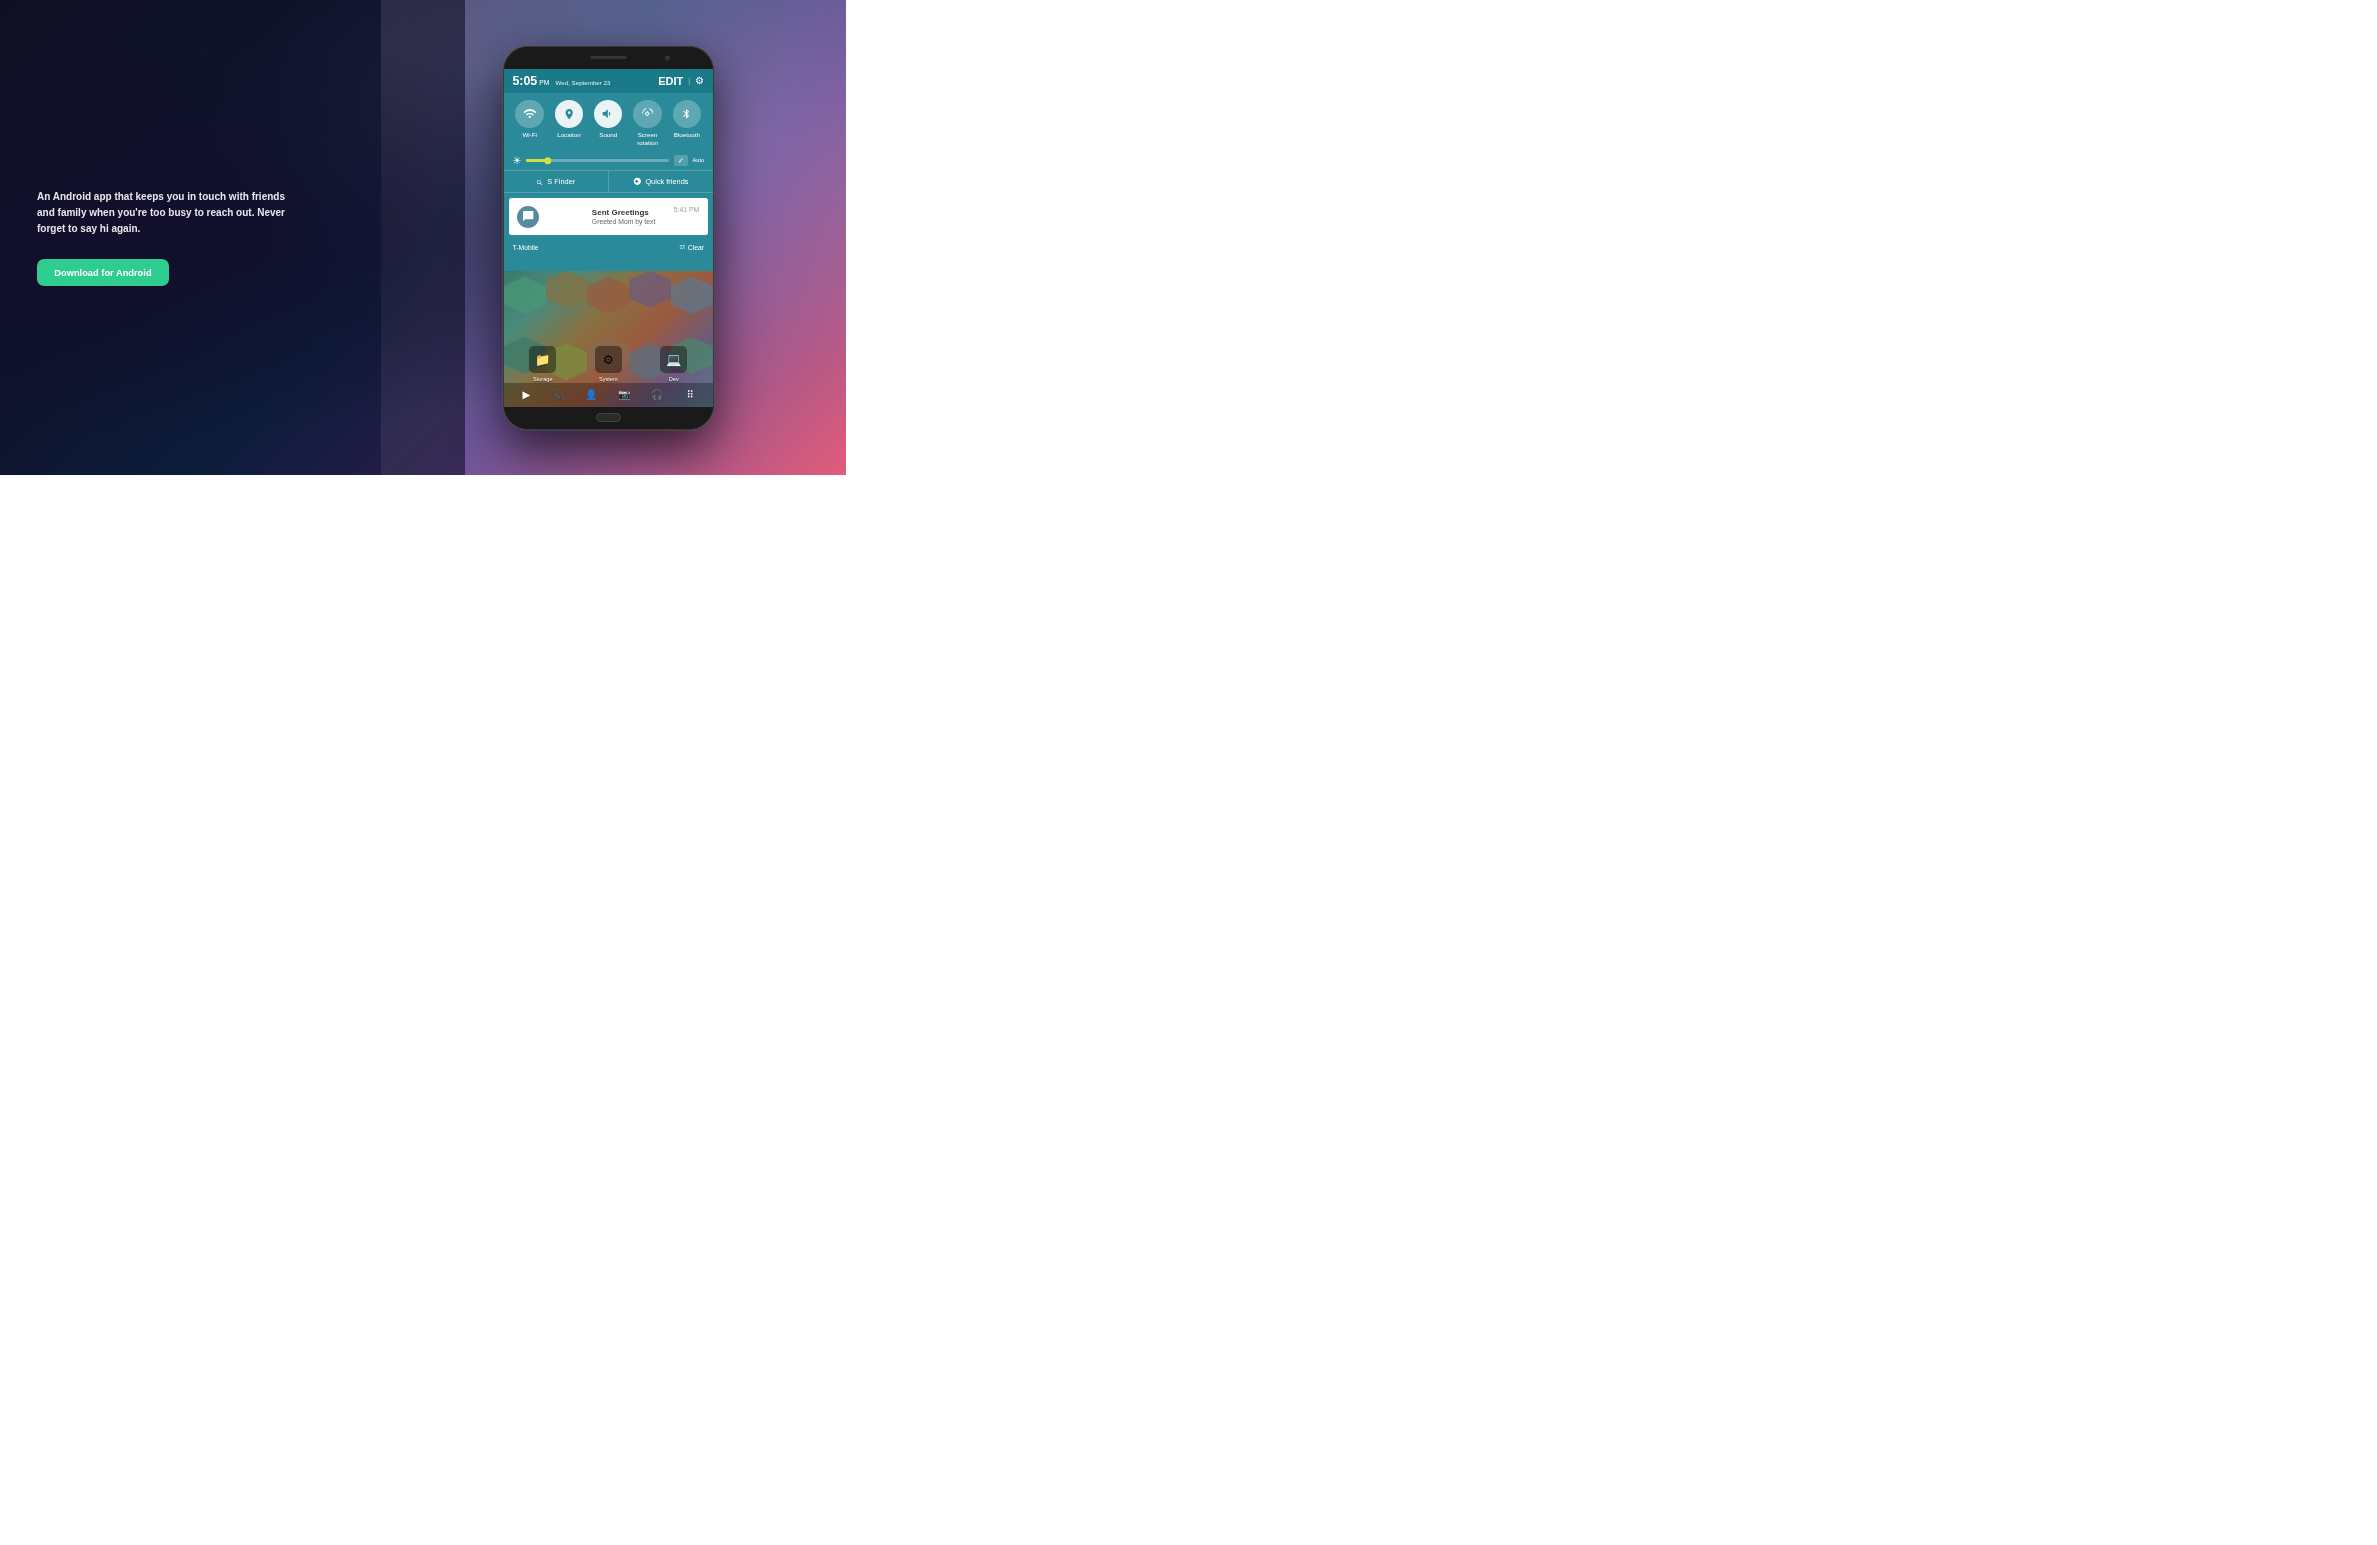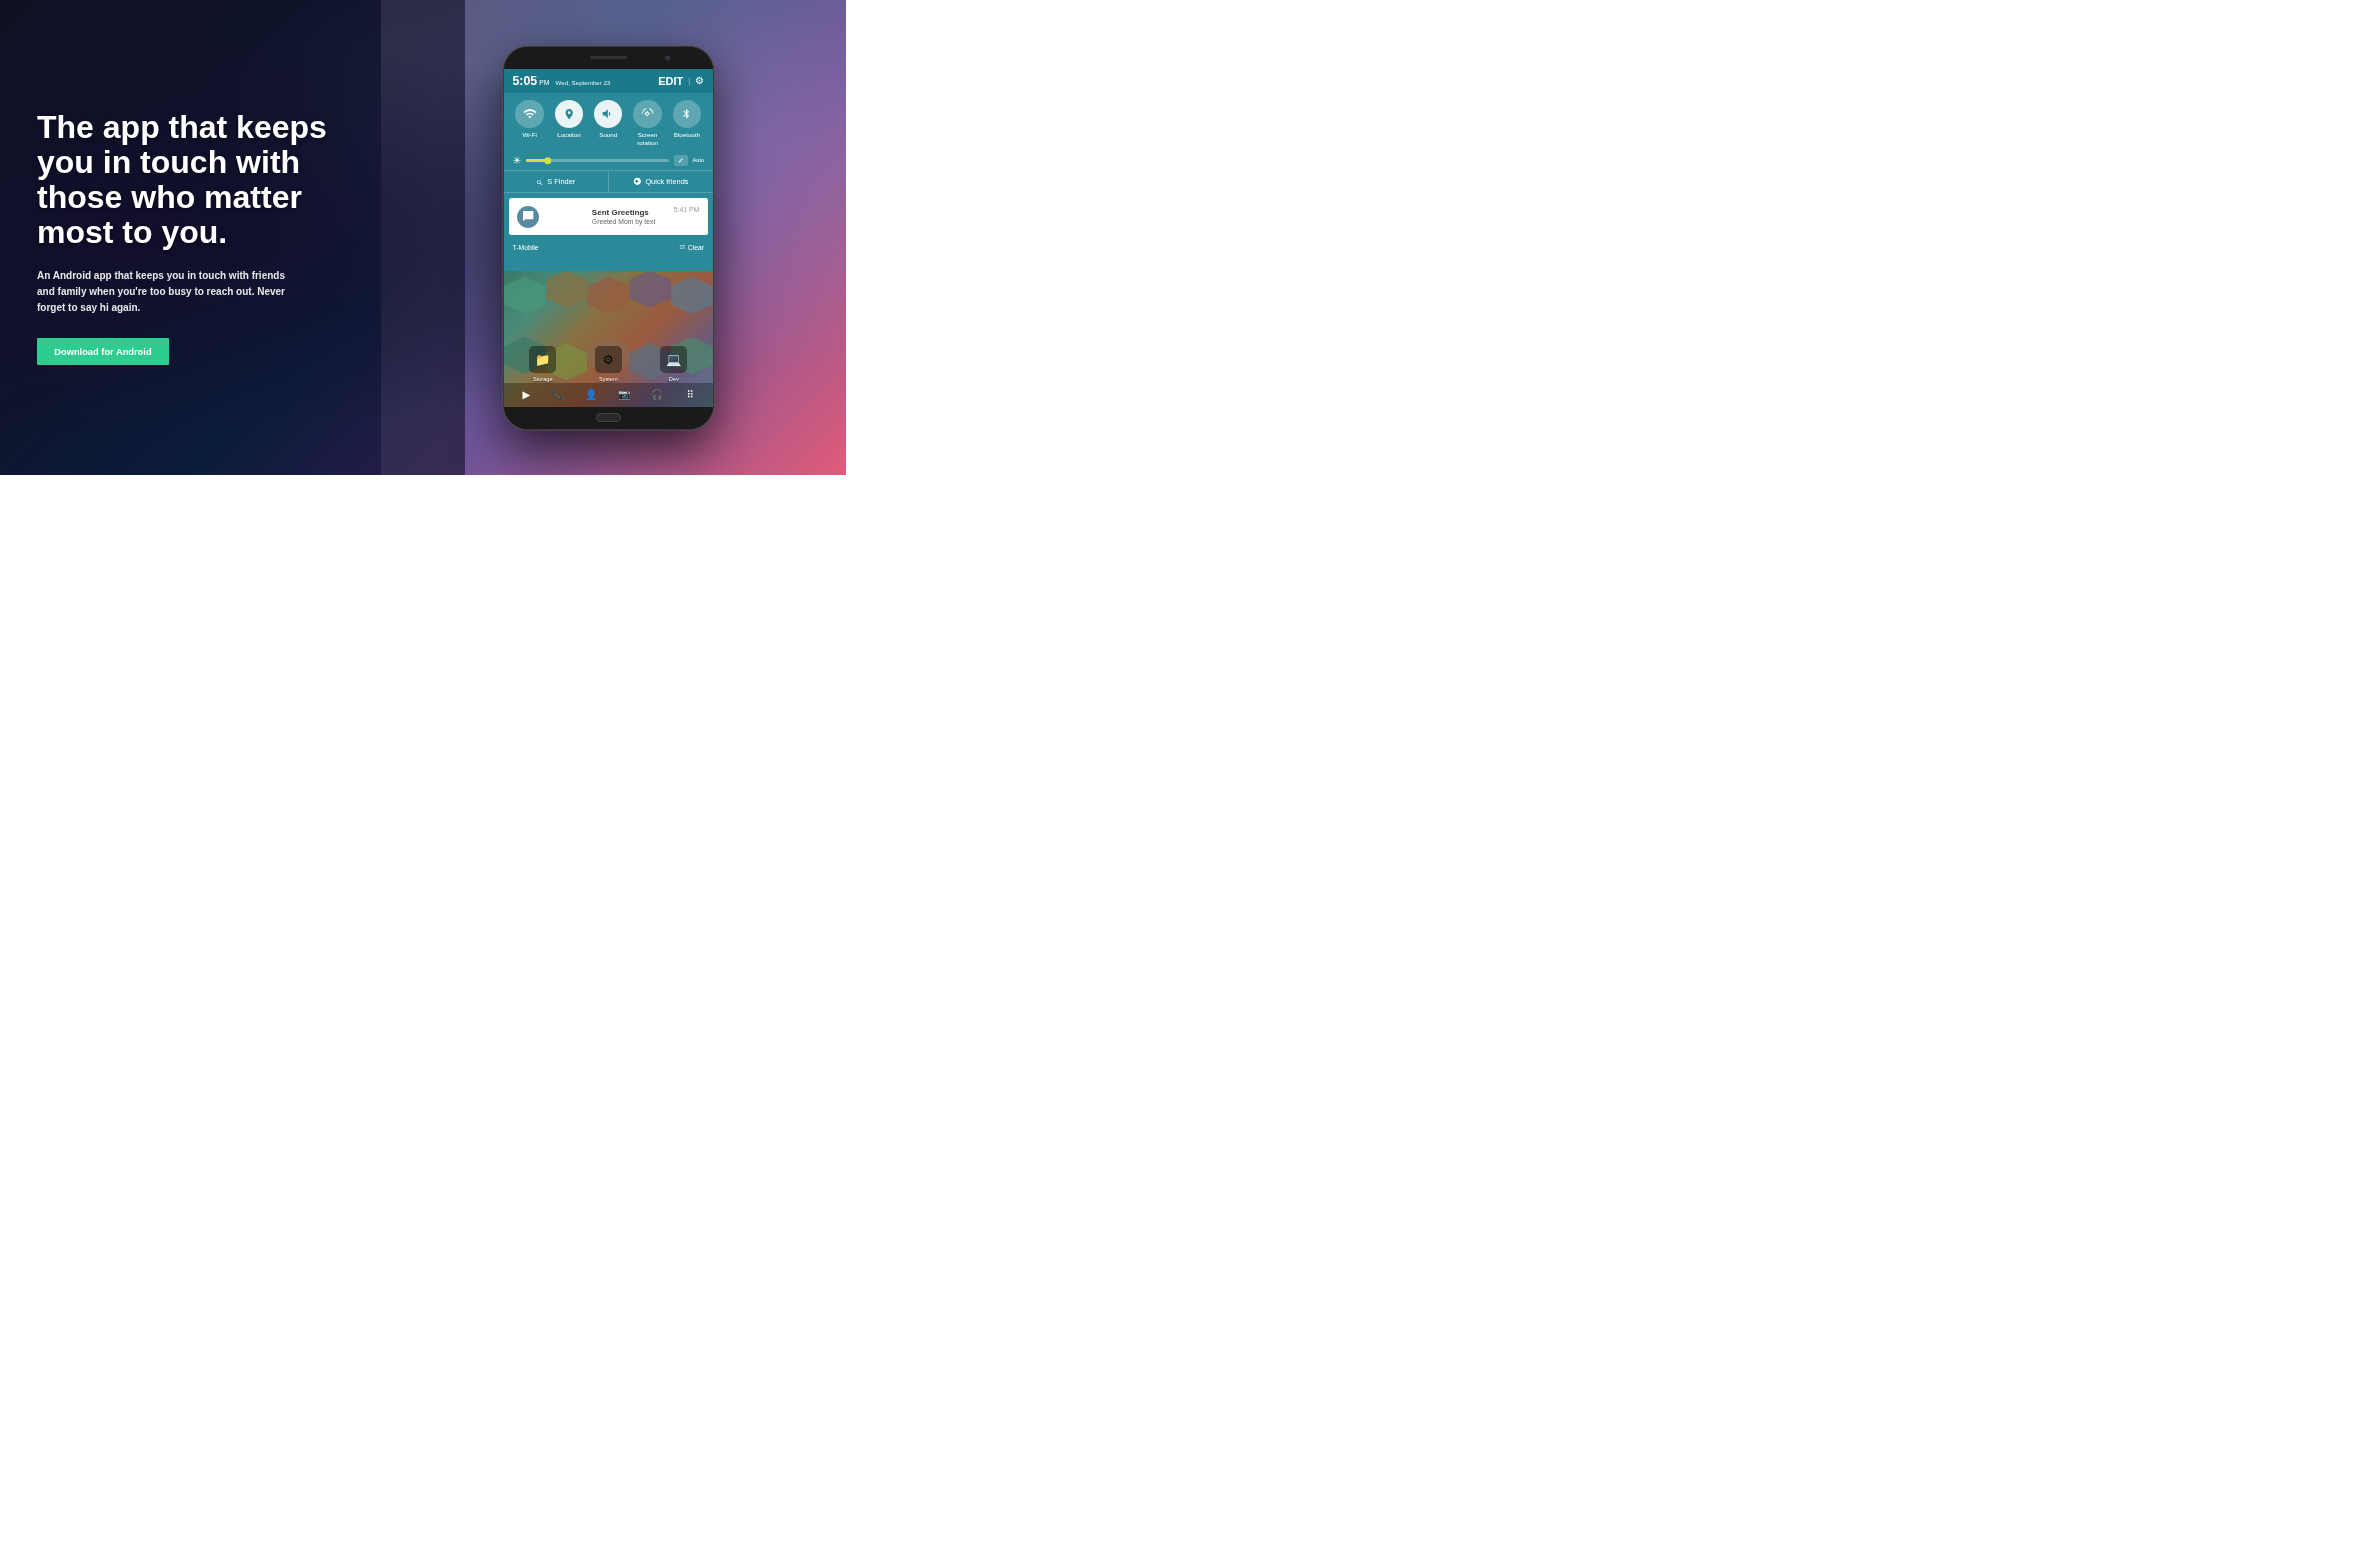--- a/index.html
+++ b/index.html
@@ -72,21 +72,21 @@
       font-weight: 700;
       max-width: 260px;
     }
 
     .download-btn {
       display: inline-block;
       background: #2ecc8f;
       color: white;
       border: none;
       padding: 8.7px 17.3px;
-      border-radius: 1px;
+      border-radius: 7px;
       font-size: 9.3px;
       font-weight: 600;
       cursor: pointer;
       text-decoration: none;
       transition: background 0.2s;
     }
 
     
     .right-section {
       flex: 0 0 52%;
@@ -520,21 +520,20 @@
 <body>
 
 <div class="bg"></div>
 <div class="bg-blur-1"></div>
 <div class="bg-overlay"></div>
 <div class="left-overlay"></div>
 
 <div class="content">
 
   <div class="left-section">
-    <h1 class="headline">The app that keeps you in touch with those who matter most to you.</h1>
     <p class="subtext">An Android app that keeps you in touch with friends and family when you're too busy to reach out. Never forget to say hi again.</p>
     <button class="download-btn">Download for Android</button>
   </div>
 
   <div class="right-section">
     <div class="phone">
 
       <div class="phone-top">
         <div class="camera"></div>
         <div class="speaker"></div>

